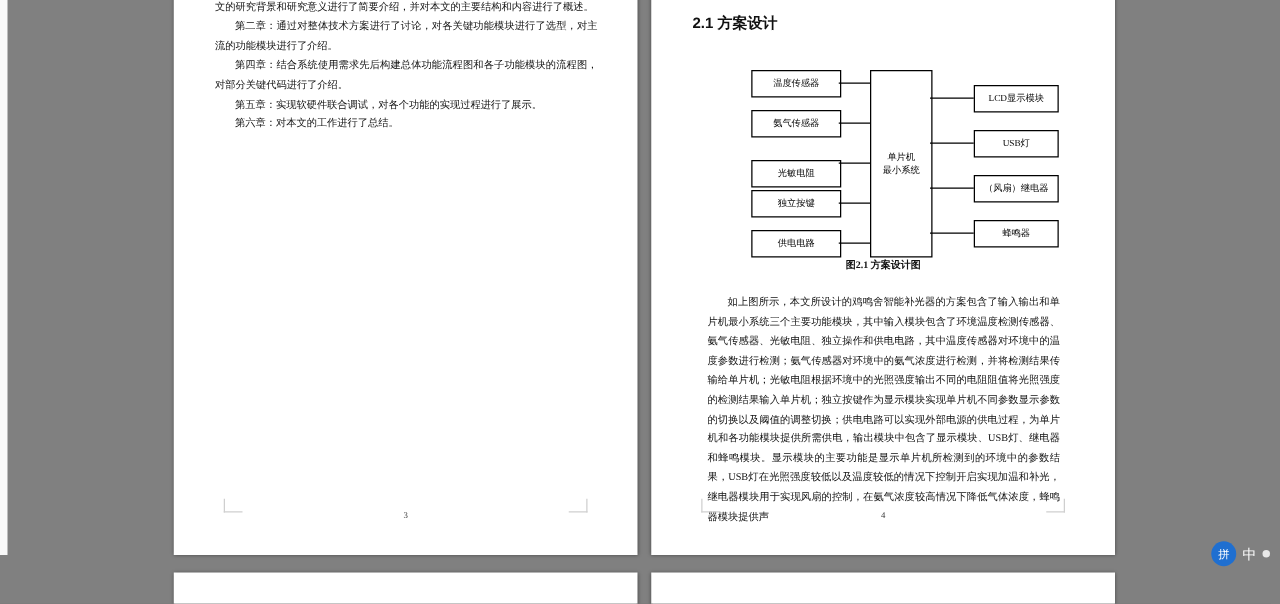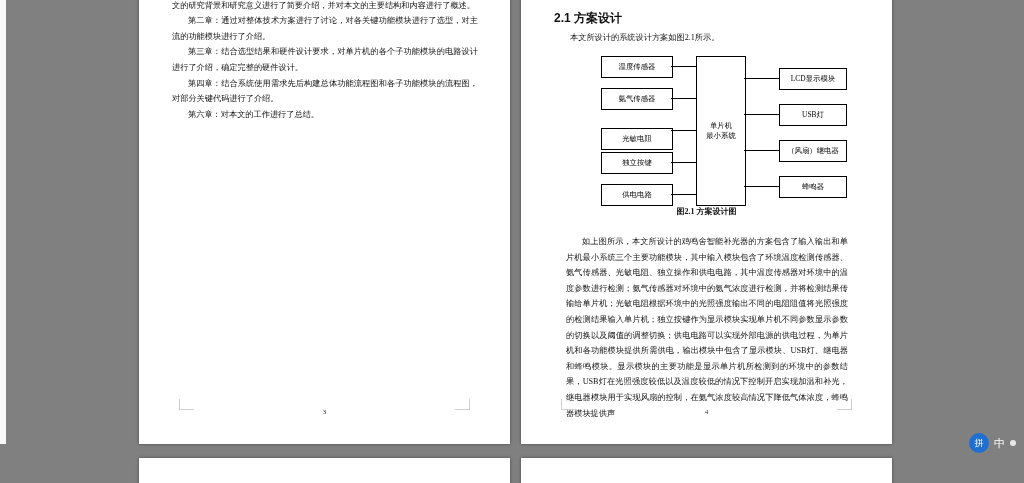--- a/index.html
+++ b/index.html
@@ -141,32 +141,31 @@
 <div id="root">
 
   <div class="strip-left"></div>
   <div class="edge-sliver"></div>
   <div class="strip-right"></div>
 
   <div class="page" id="page-left">
     <div class="body-text">
       <p>第一章：主要介绍了当前国内外较为先进的鸡舍电子智能补光器设计方案，对本文的研究背景和研究意义进行了简要介绍，并对本文的主要结构和内容进行了概述。</p>
       <p>第二章：通过对整体技术方案进行了讨论，对各关键功能模块进行了选型，对主流的功能模块进行了介绍。</p>
-      <p>第三章：结合选型结果和硬件设计要求，对单片机的各个子功能模块的电路设计进行了介绍，确定完整的硬件设计。</p>
       <p>第四章：结合系统使用需求先后构建总体功能流程图和各子功能模块的流程图，对部分关键代码进行了介绍。</p>
+      <p>第五章：实现软硬件联合调试，对各个功能的实现过程进行了展示。</p>
       <p>第六章：对本文的工作进行了总结。</p>
     </div>
     <div class="crop-mark crop-l"></div>
     <div class="crop-mark crop-r"></div>
     <div class="pagenum">3</div>
   </div>
 
   <div class="page" id="page-right">
     <div class="h2">2.1 方案设计</div>
-    <div class="lead">本文所设计的系统设计方案如图2.1所示。</div>
 
     <div class="diagram">
 
       <div class="dbox" style="left:50px; top:4px; width:70px; height:20px;">温度传感器</div>
       <div class="dbox" style="left:50px; top:36px; width:70px; height:20px;">氨气传感器</div>
       <div class="dbox" style="left:50px; top:76px; width:70px; height:20px;">光敏电阻</div>
       <div class="dbox" style="left:50px; top:100px; width:70px; height:20px;">独立按键</div>
       <div class="dbox" style="left:50px; top:132px; width:70px; height:20px;">供电电路</div>
 
       <div class="dbox" style="left:145px; top:4px; width:48px; height:148px; flex-direction:column;">

